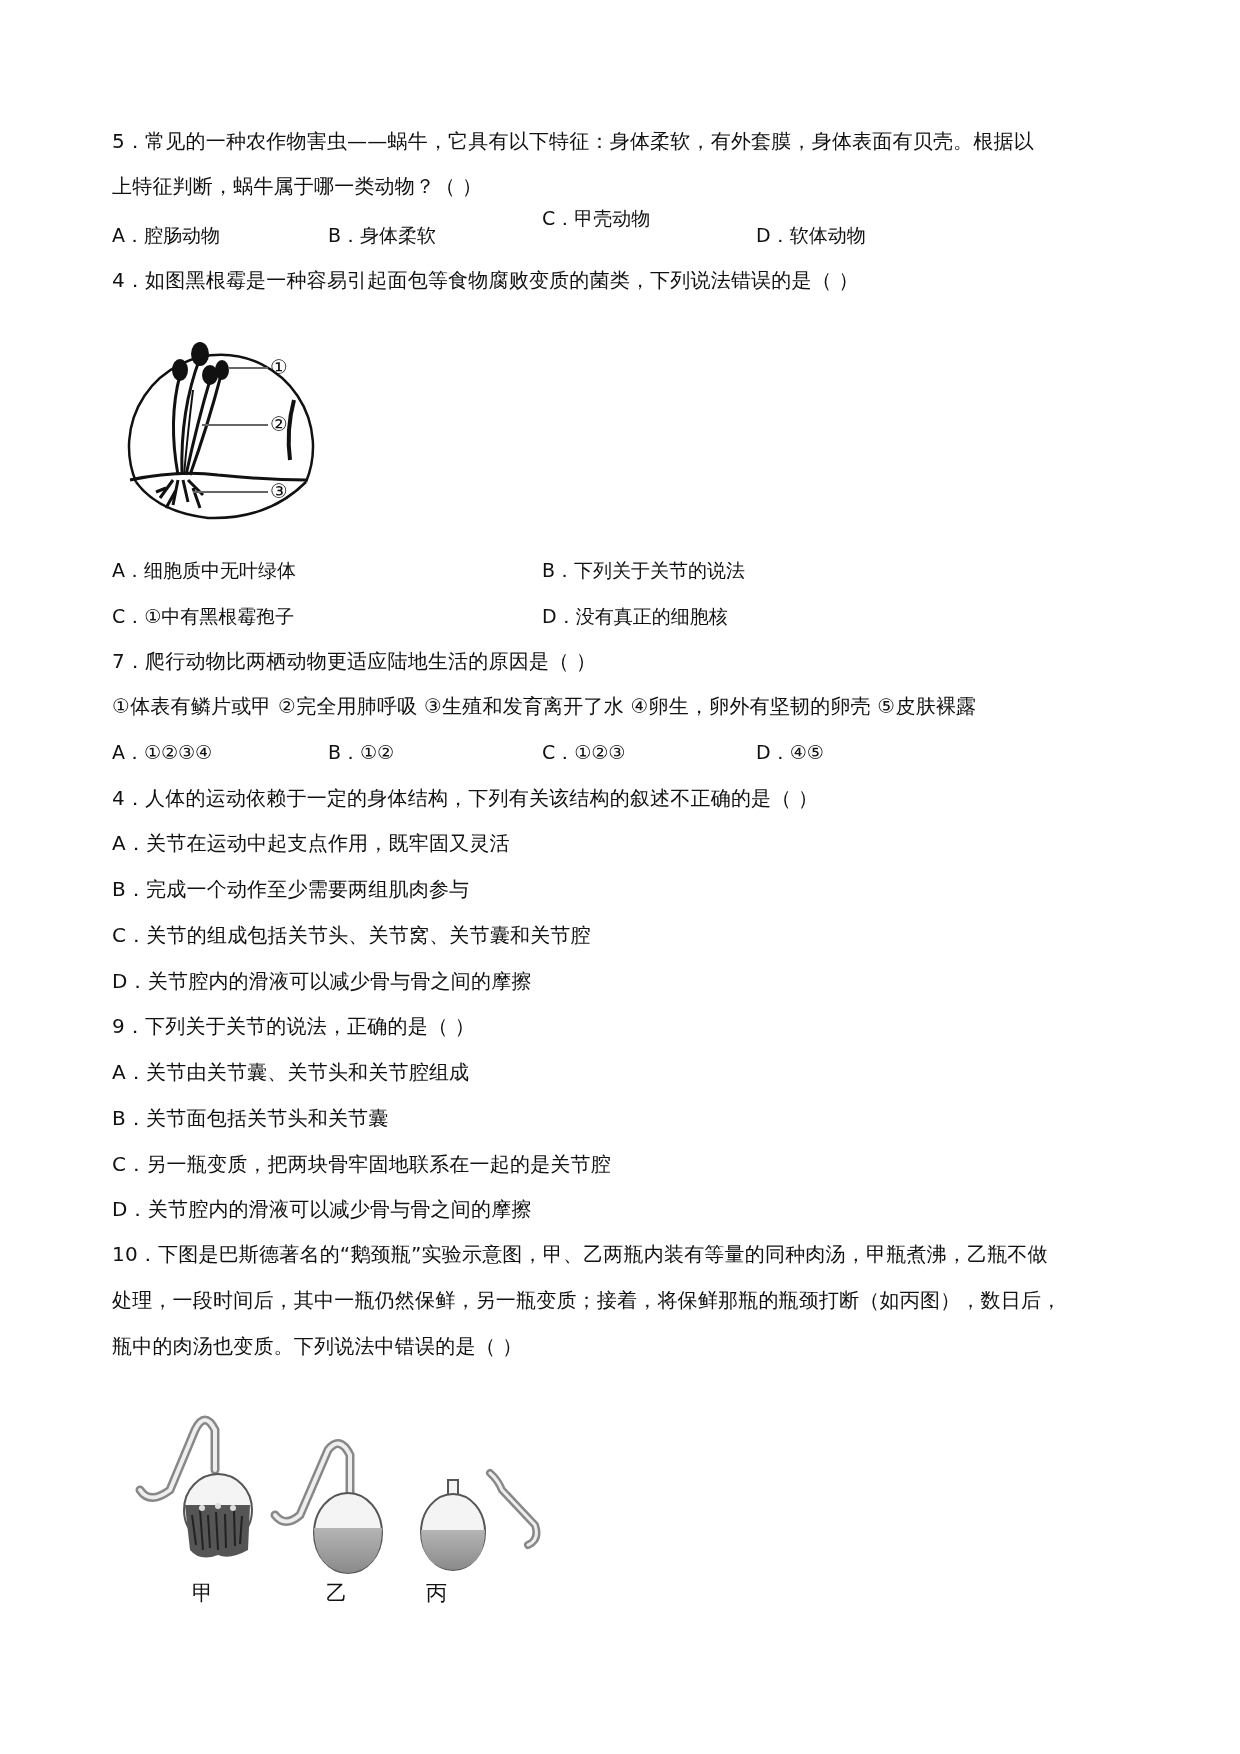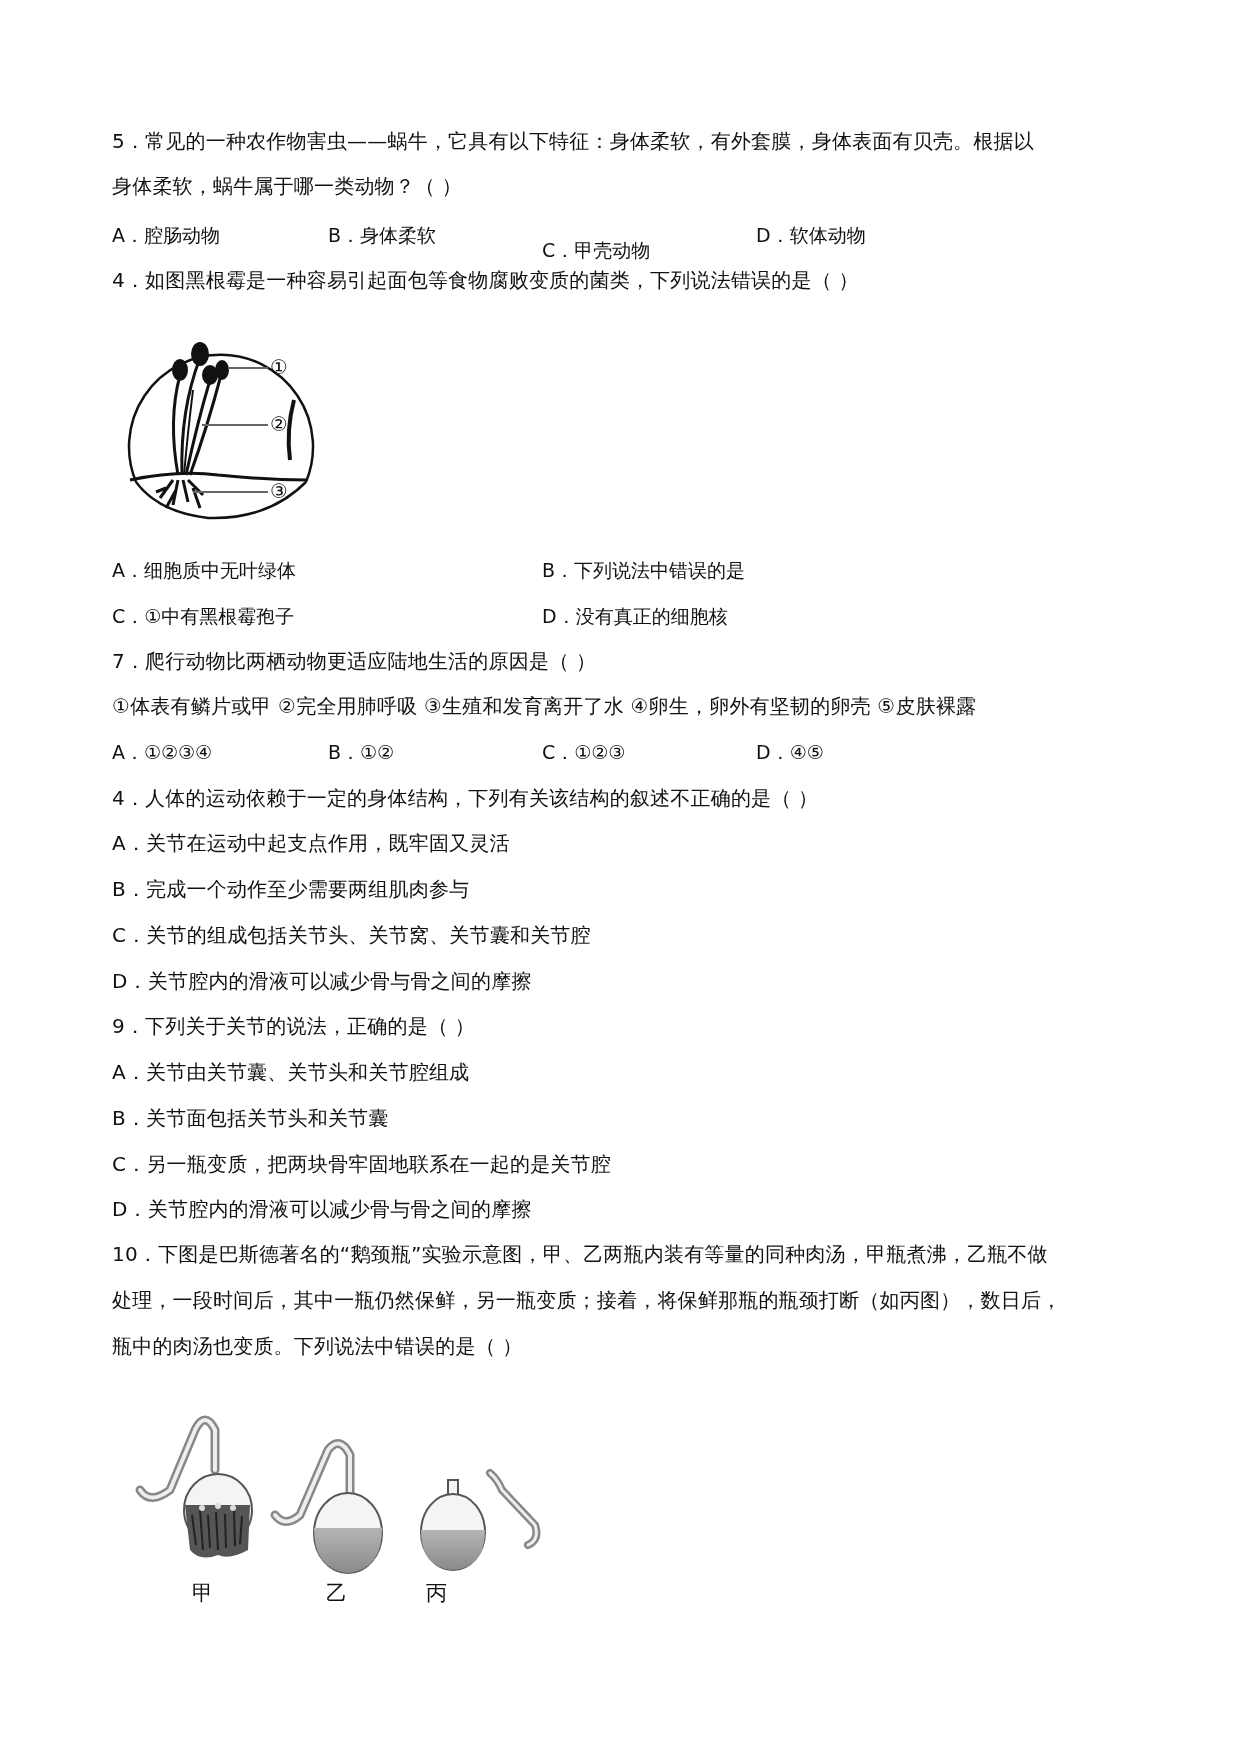--- a/index.html
+++ b/index.html
@@ -7,24 +7,24 @@
          font-family: "DejaVu Sans", "Liberation Sans", sans-serif; color: #111; }
   .line { position: absolute; left: 112px; font-size: 20px; line-height: 28px; white-space: nowrap; letter-spacing: 0.2px; }
   .opt { position: absolute; font-size: 19px; line-height: 28px; white-space: nowrap; text-align: center; }
   .fig { position: absolute; }
   .cap { position: absolute; font-size: 21px; line-height: 26px; }
 </style>
 </head>
 <body>
 
 <div class="line" style="top:127px">5．常见的一种农作物害虫——蜗牛，它具有以下特征：身体柔软，有外套膜，身体表面有贝壳。根据以</div>
-<div class="line" style="top:172px">身体柔软，蜗牛属于哪一类动物？（   ）</div>
+<div class="line" style="top:172px">上特征判断，蜗牛属于哪一类动物？（   ）</div>
 <div class="opt" style="left:112px;top:221px">A．腔肠动物</div>
 <div class="opt" style="left:328px;top:221px">B．身体柔软</div>
-<div class="opt" style="left:542px;top:236px">C．甲壳动物</div>
+<div class="opt" style="left:542px;top:204px">C．甲壳动物</div>
 <div class="opt" style="left:756px;top:221px">D．软体动物</div>
 
 <div class="line" style="top:266px">4．如图黑根霉是一种容易引起面包等食物腐败变质的菌类，下列说法错误的是（   ）</div>
 
 <div class="fig" style="left:118px;top:330px;width:200px;height:195px">
   <svg width="200" height="195" viewBox="0 0 200 195">
     <path d="M18 152 A92 92 0 1 1 188 152" fill="none" stroke="#111" stroke-width="2.5"></path>
     <path d="M18 152 Q40 182 90 188 Q150 190 188 152" fill="none" stroke="#111" stroke-width="2.5"></path>
     <path d="M12 150 Q60 140 100 145 Q150 150 188 150" fill="none" stroke="#111" stroke-width="3"></path>
 
@@ -46,21 +46,21 @@
     <line x1="110" y1="38" x2="150" y2="38" stroke="#666" stroke-width="2"></line>
     <line x1="84" y1="95" x2="150" y2="95" stroke="#666" stroke-width="2"></line>
     <line x1="75" y1="162" x2="150" y2="162" stroke="#666" stroke-width="2"></line>
   </svg>
   <span class="cap" style="left:152px;top:24px;font-size:20px">①</span>
   <span class="cap" style="left:152px;top:81px;font-size:20px">②</span>
   <span class="cap" style="left:152px;top:148px;font-size:20px">③</span>
 </div>
 
 <div class="opt" style="left:112px;top:556px">A．细胞质中无叶绿体</div>
-<div class="opt" style="left:542px;top:556px">B．下列说法中错误的是</div>
+<div class="opt" style="left:542px;top:556px">B．下列关于关节的说法</div>
 <div class="opt" style="left:112px;top:602px">C．①中有黑根霉孢子</div>
 <div class="opt" style="left:542px;top:602px">D．没有真正的细胞核</div>
 
 <div class="line" style="top:647px">7．爬行动物比两栖动物更适应陆地生活的原因是（        ）</div>
 <div class="line" style="top:692px">①体表有鳞片或甲 ②完全用肺呼吸 ③生殖和发育离开了水 ④卵生，卵外有坚韧的卵壳 ⑤皮肤裸露</div>
 <div class="opt" style="left:112px;top:738px">A．①②③④</div>
 <div class="opt" style="left:328px;top:738px">B．①②</div>
 <div class="opt" style="left:542px;top:738px">C．①②③</div>
 <div class="opt" style="left:756px;top:738px">D．④⑤</div>
 

